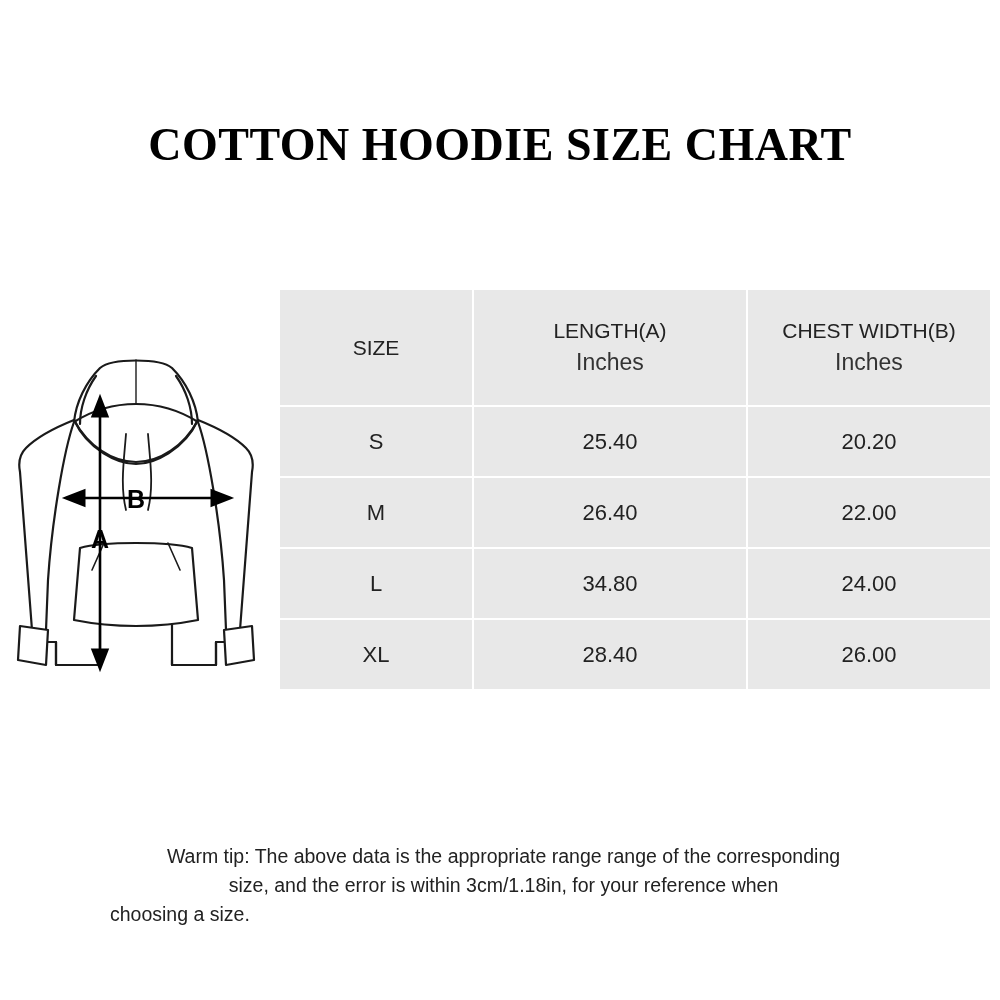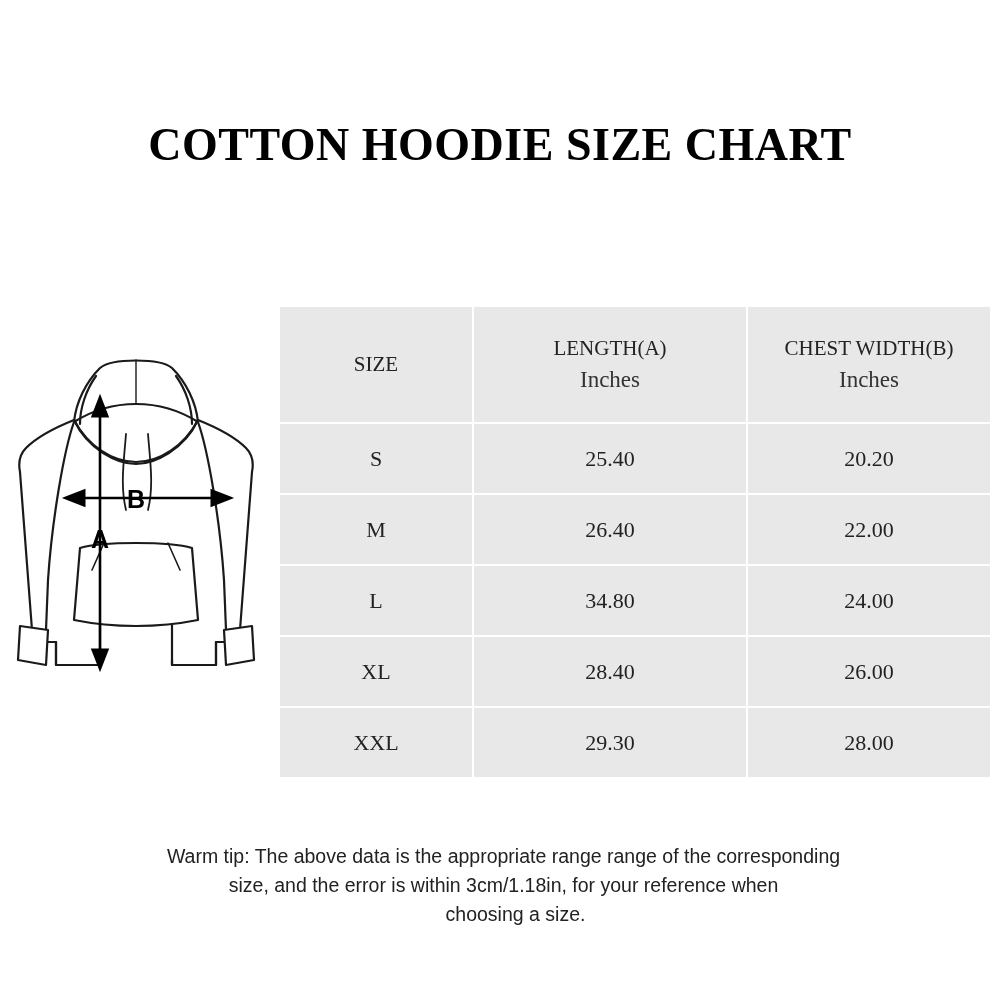--- a/index.html
+++ b/index.html
@@ -41,25 +41,24 @@
     left: 8px;
     top: 330px;
     width: 270px;
     height: 375px;
   }
 
   
   .size-table {
     position: absolute;
     left: 278px;
-    top: 305px;
+    top: 288px;
     width: 700px;
     border-collapse: collapse;
     table-layout: fixed;
-    font-family: Liberation Serif, serif;
   }
   .size-table td, .size-table th {
     border: 2px solid #ffffff;
     background: #e8e8e8;
     text-align: center;
     vertical-align: middle;
     font-weight: normal;
     color: #222222;
   }
   .size-table .hrow td {
@@ -179,27 +178,22 @@
       <tr>
         <td>L</td>
         <td>34.80</td>
         <td>24.00</td>
       </tr>
       <tr>
         <td>XL</td>
         <td>28.40</td>
         <td>26.00</td>
       </tr>
-      <tr>
-        <td>XXL</td>
-        <td>29.30</td>
-        <td>28.00</td>
-      </tr>
     </tbody>
   </table>
 
   <div class="warm-tip">
     <div class="lead">Warm tip: The above data is the appropriate range range of the corresponding</div>
     <div>size, and the error is within 3cm/1.18in, for your reference when</div>
-    <div style="text-align:center; padding-left:24px;">choosing a size.</div>
+    <div style="text-align:left; padding-left:24px;">choosing a size.</div>
   </div>
 
 </div>
 
 </body></html>

